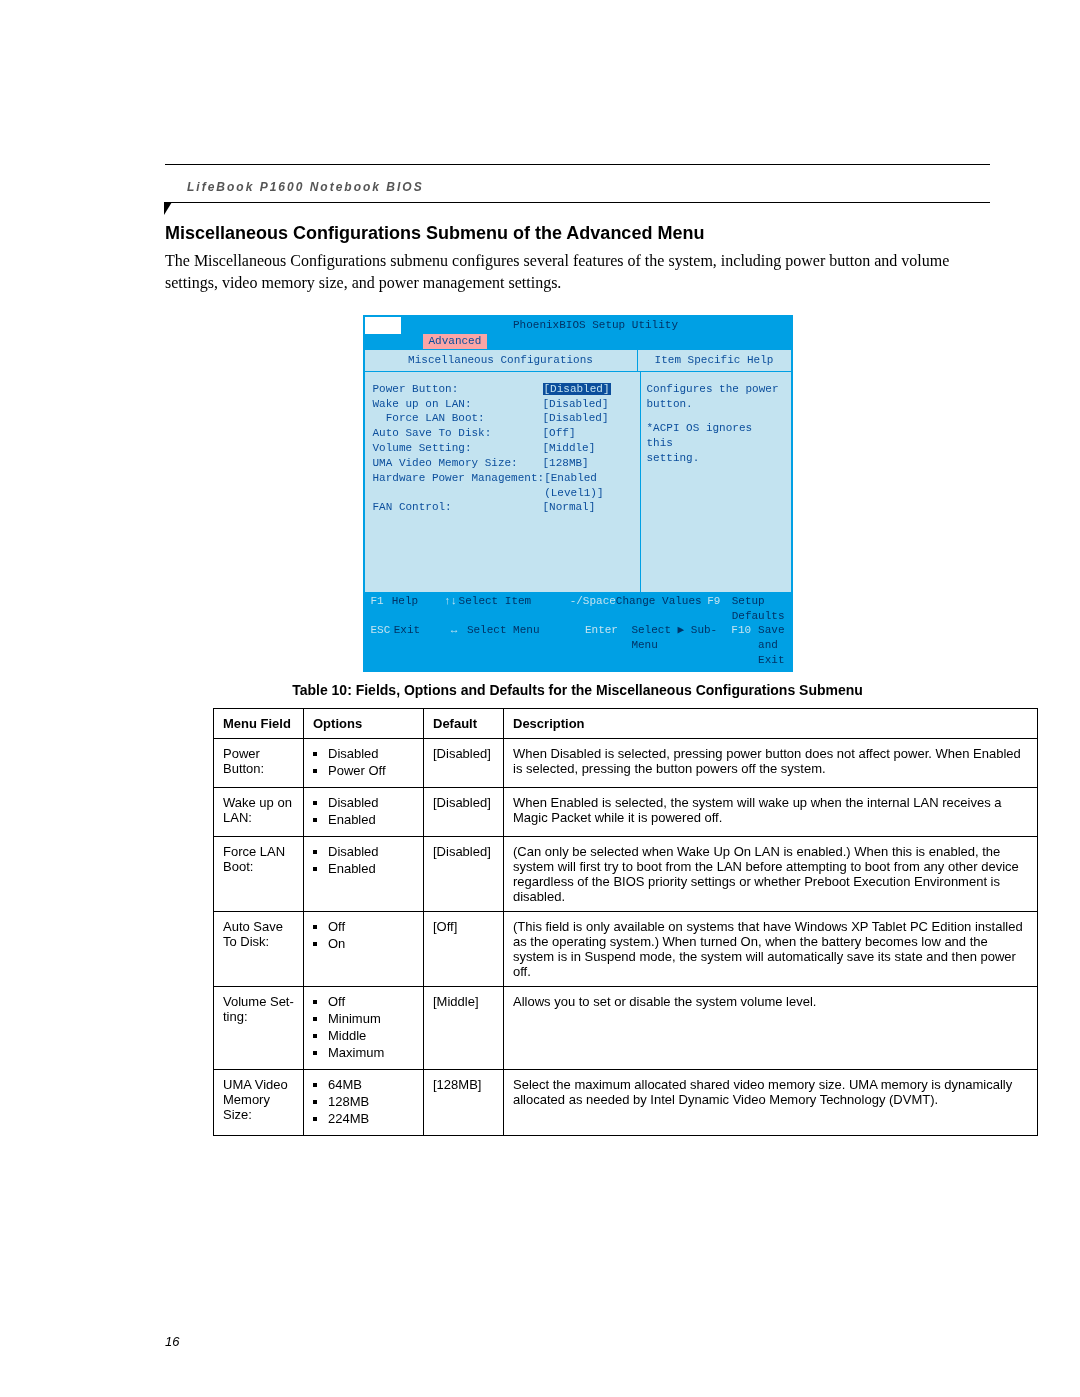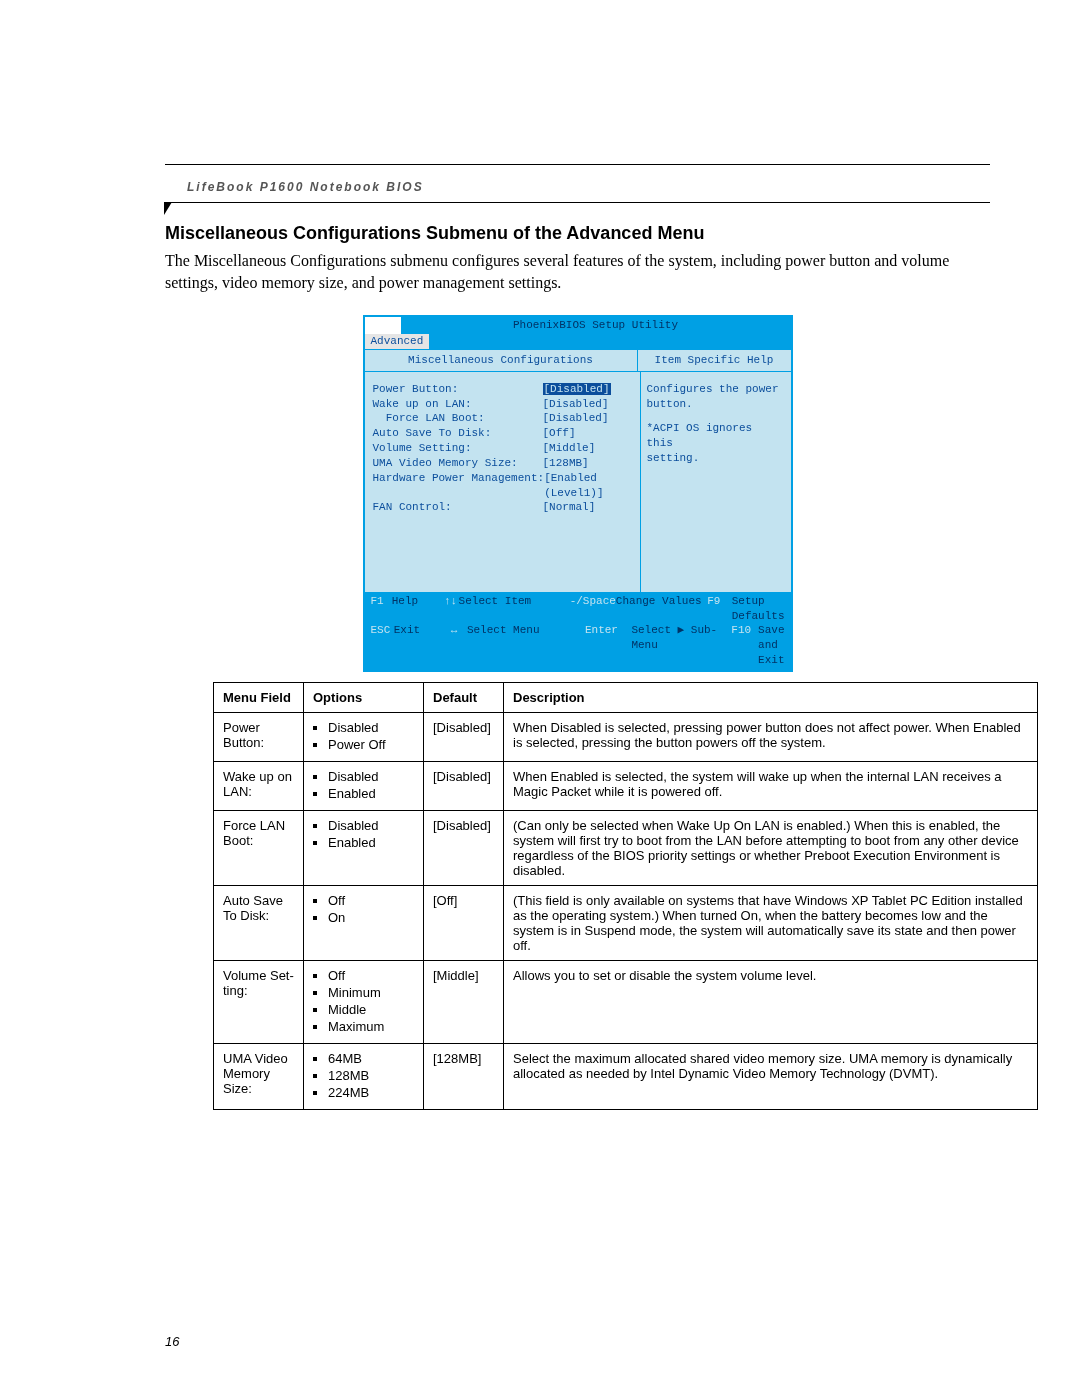--- a/index.html
+++ b/index.html
@@ -76,22 +76,23 @@
     color: #003366;
     text-align: center;
     padding: 1px 0;
     margin-left: 36px;
   }
   .bios-tabrow {
     background: #00a0e4;
   }
   .bios-tab {
     display: inline-block;
-    background: #e5e5e5;
+    background: #fca5a5;
     padding: 0 6px;
+    margin-left: 58px;
     color: #0b4e9c;
   }
   .bios-headrow {
     display: flex;
     border-top: 1px solid #00a0e4;
     border-bottom: 1px solid #00a0e4;
   }
   .bios-headrow .left {
     flex: 1;
     text-align: center;
@@ -287,20 +288,21 @@
           <span class="c4">Select Menu</span>
           <span class="c5">Enter</span>
           <span class="c6">Select ▶ Sub-Menu</span>
           <span class="c7">F10</span>
           <span class="c8">Save and Exit</span>
         </div>
       </div>
     </div>
   </div>
 
+  <div class="table-caption">Table 10: Fields, Options and Defaults for the Miscellaneous Configurations Submenu</div>
 
   <table class="fields">
     <colgroup>
       <col class="c-field">
         <col class="c-opts">
         <col class="c-def">
         <col class="c-desc">
     </colgroup>
     <thead>
       <tr>

